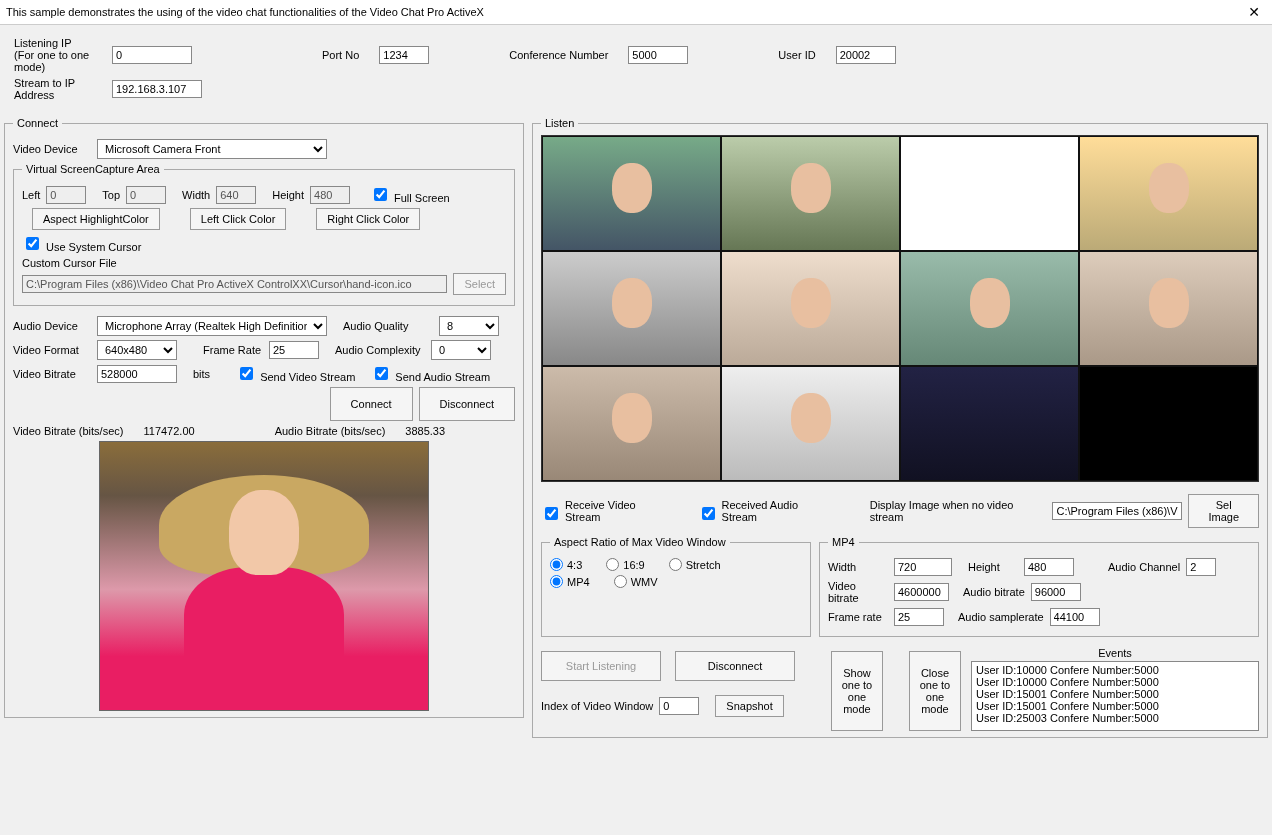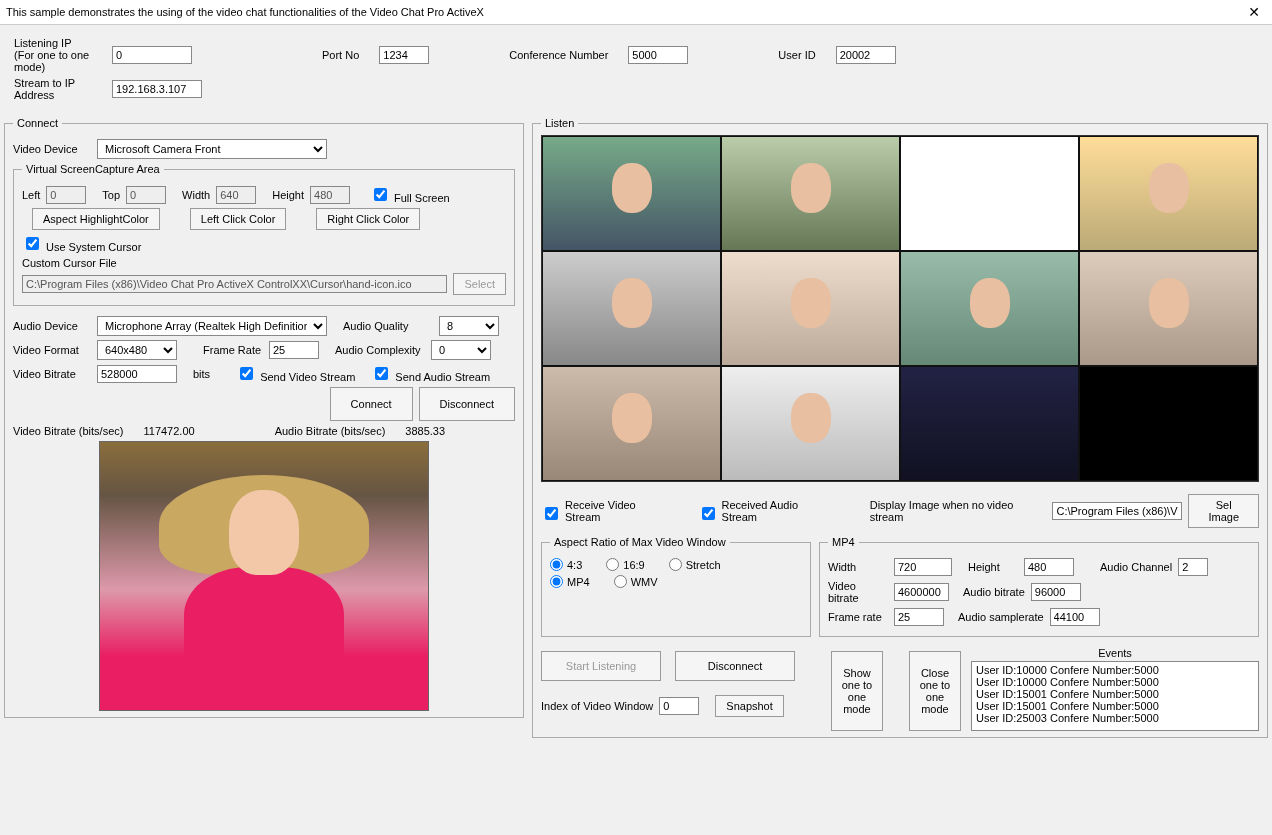--- a/index.html
+++ b/index.html
@@ -238,21 +238,21 @@
         </div>
       </fieldset>
 
       <fieldset style="flex:1">
         <legend>MP4</legend>
         <div class="row">
           <span class="lbl" style="width:60px">Width</span>
           <input type="text" style="width: 58px;" value="720">
           <span class="lbl" style="width:50px;margin-left:10px">Height</span>
           <input type="text" style="width: 50px;" value="480">
-          <span class="lbl" style="margin-left:20px">Audio Channel</span>
+          <span class="lbl" style="margin-left:28px">Audio Channel</span>
           <input type="text" style="width: 30px;" value="2">
         </div>
         <div class="row">
           <span class="lbl" style="width:60px">Video bitrate</span>
           <input type="text" style="width: 55px;" value="4600000">
           <span class="lbl" style="margin-left:8px">Audio bitrate</span>
           <input type="text" style="width: 50px;" value="96000">
         </div>
         <div class="row">
           <span class="lbl" style="width:60px">Frame rate</span>

